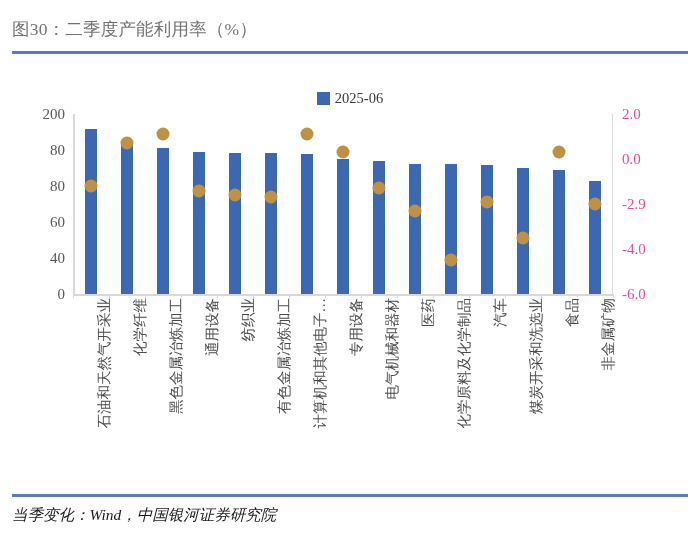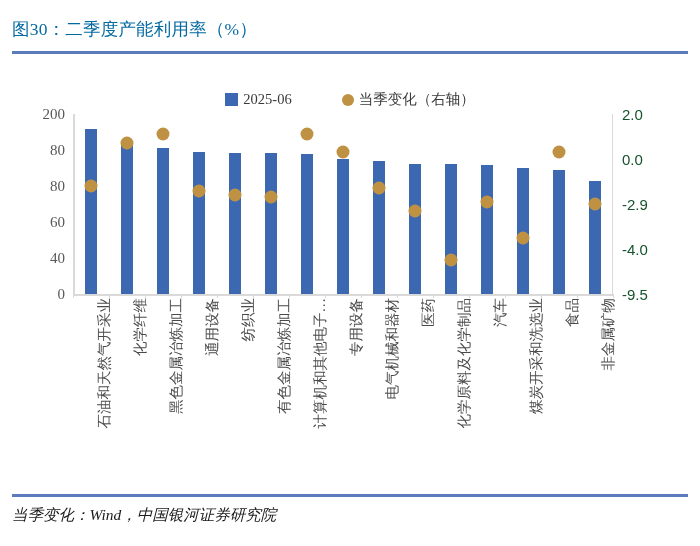--- a/index.html
+++ b/index.html
@@ -15,21 +15,21 @@
     position: relative;
   }
 
   
   #figure-title {
     position: absolute;
     left: 12px;
     top: 17px;
     font-family: "Liberation Serif", serif;
     font-size: 17.5px;
-    color: #0369a1;
+    color: #737373;
     letter-spacing: 0.2px;
     white-space: nowrap;
   }
   #title-rule {
     position: absolute;
     left: 12px;
     top: 51px;
     width: 676px;
     height: 2.5px;
     background: #5b7bbd;
@@ -163,23 +163,23 @@
     position: absolute;
     left: 20px;
     top: 114px;
     width: 45px;
     height: 180px;
   }
   .ytick-right {
     position: absolute;
     left: 0;
     transform: translateY(-50%);
-    font-family: Liberation Sans, sans-serif;
+    font-family: Liberation Serif, serif;
     font-size: 15px;
-    color: #14532d;
+    color: #ec4899;
     white-space: nowrap;
   }
   #yaxis-right {
     position: absolute;
     left: 622px;
     top: 114px;
     width: 60px;
     height: 180px;
   }
 
@@ -210,41 +210,37 @@
 </head>
 <body>
 
 <div id="figure-title">图30：二季度产能利用率（%）</div>
 <div id="title-rule"></div>
 
 <div id="legend">
   <div class="legend-entry">
     <span class="legend-swatch-square"></span>
     <span>2025-06</span>
-  </div>
-  <div class="legend-entry">
-    <span class="legend-swatch-circle"></span>
-    <span>当季变化（右轴）</span>
   </div>
 </div>
 
 <div id="yaxis-left">
     <div class="ytick-left" style="top: 180px;">0</div>
     <div class="ytick-left" style="top: 144px;">40</div>
     <div class="ytick-left" style="top: 108px;">60</div>
     <div class="ytick-left" style="top: 72px;">80</div>
     <div class="ytick-left" style="top: 36px;">80</div>
     <div class="ytick-left" style="top: 0px;">200</div>
   </div>
 <div id="yaxis-right">
     <div class="ytick-right" style="top: 0px;">2.0</div>
     <div class="ytick-right" style="top: 45px;">0.0</div>
     <div class="ytick-right" style="top: 90px;">-2.9</div>
     <div class="ytick-right" style="top: 135px;">-4.0</div>
-    <div class="ytick-right" style="top: 180px;">-9.5</div>
+    <div class="ytick-right" style="top: 180px;">-6.0</div>
   </div>
 
 <div id="plot">
   <div id="plot-frame-left"></div>
   <div id="plot-frame-right"></div>
   <div id="plot-baseline"></div>
   <div id="ticks-layer">
       <div class="xtick" style="left: 0px;"></div>
       <div class="xtick" style="left: 36px;"></div>
       <div class="xtick" style="left: 72px;"></div>

